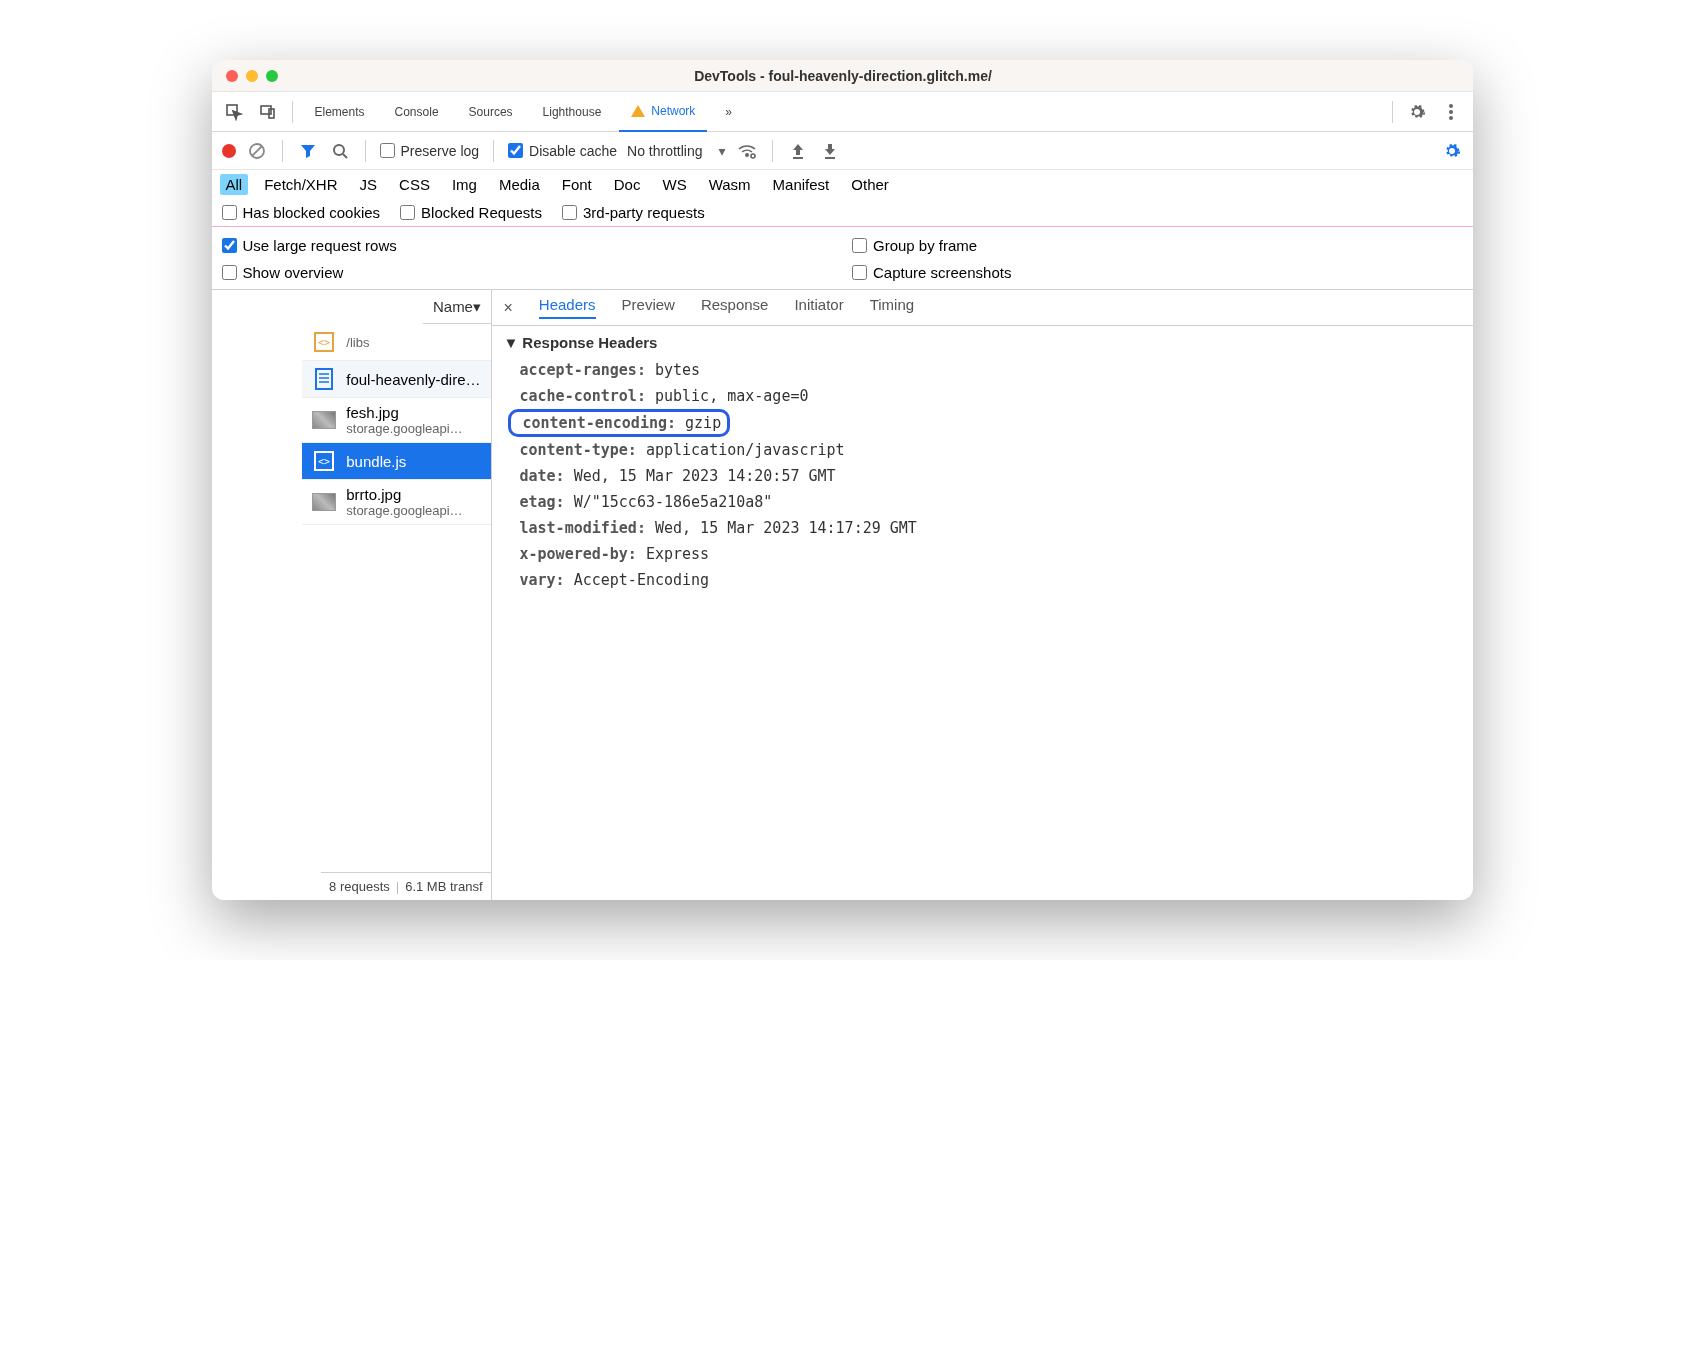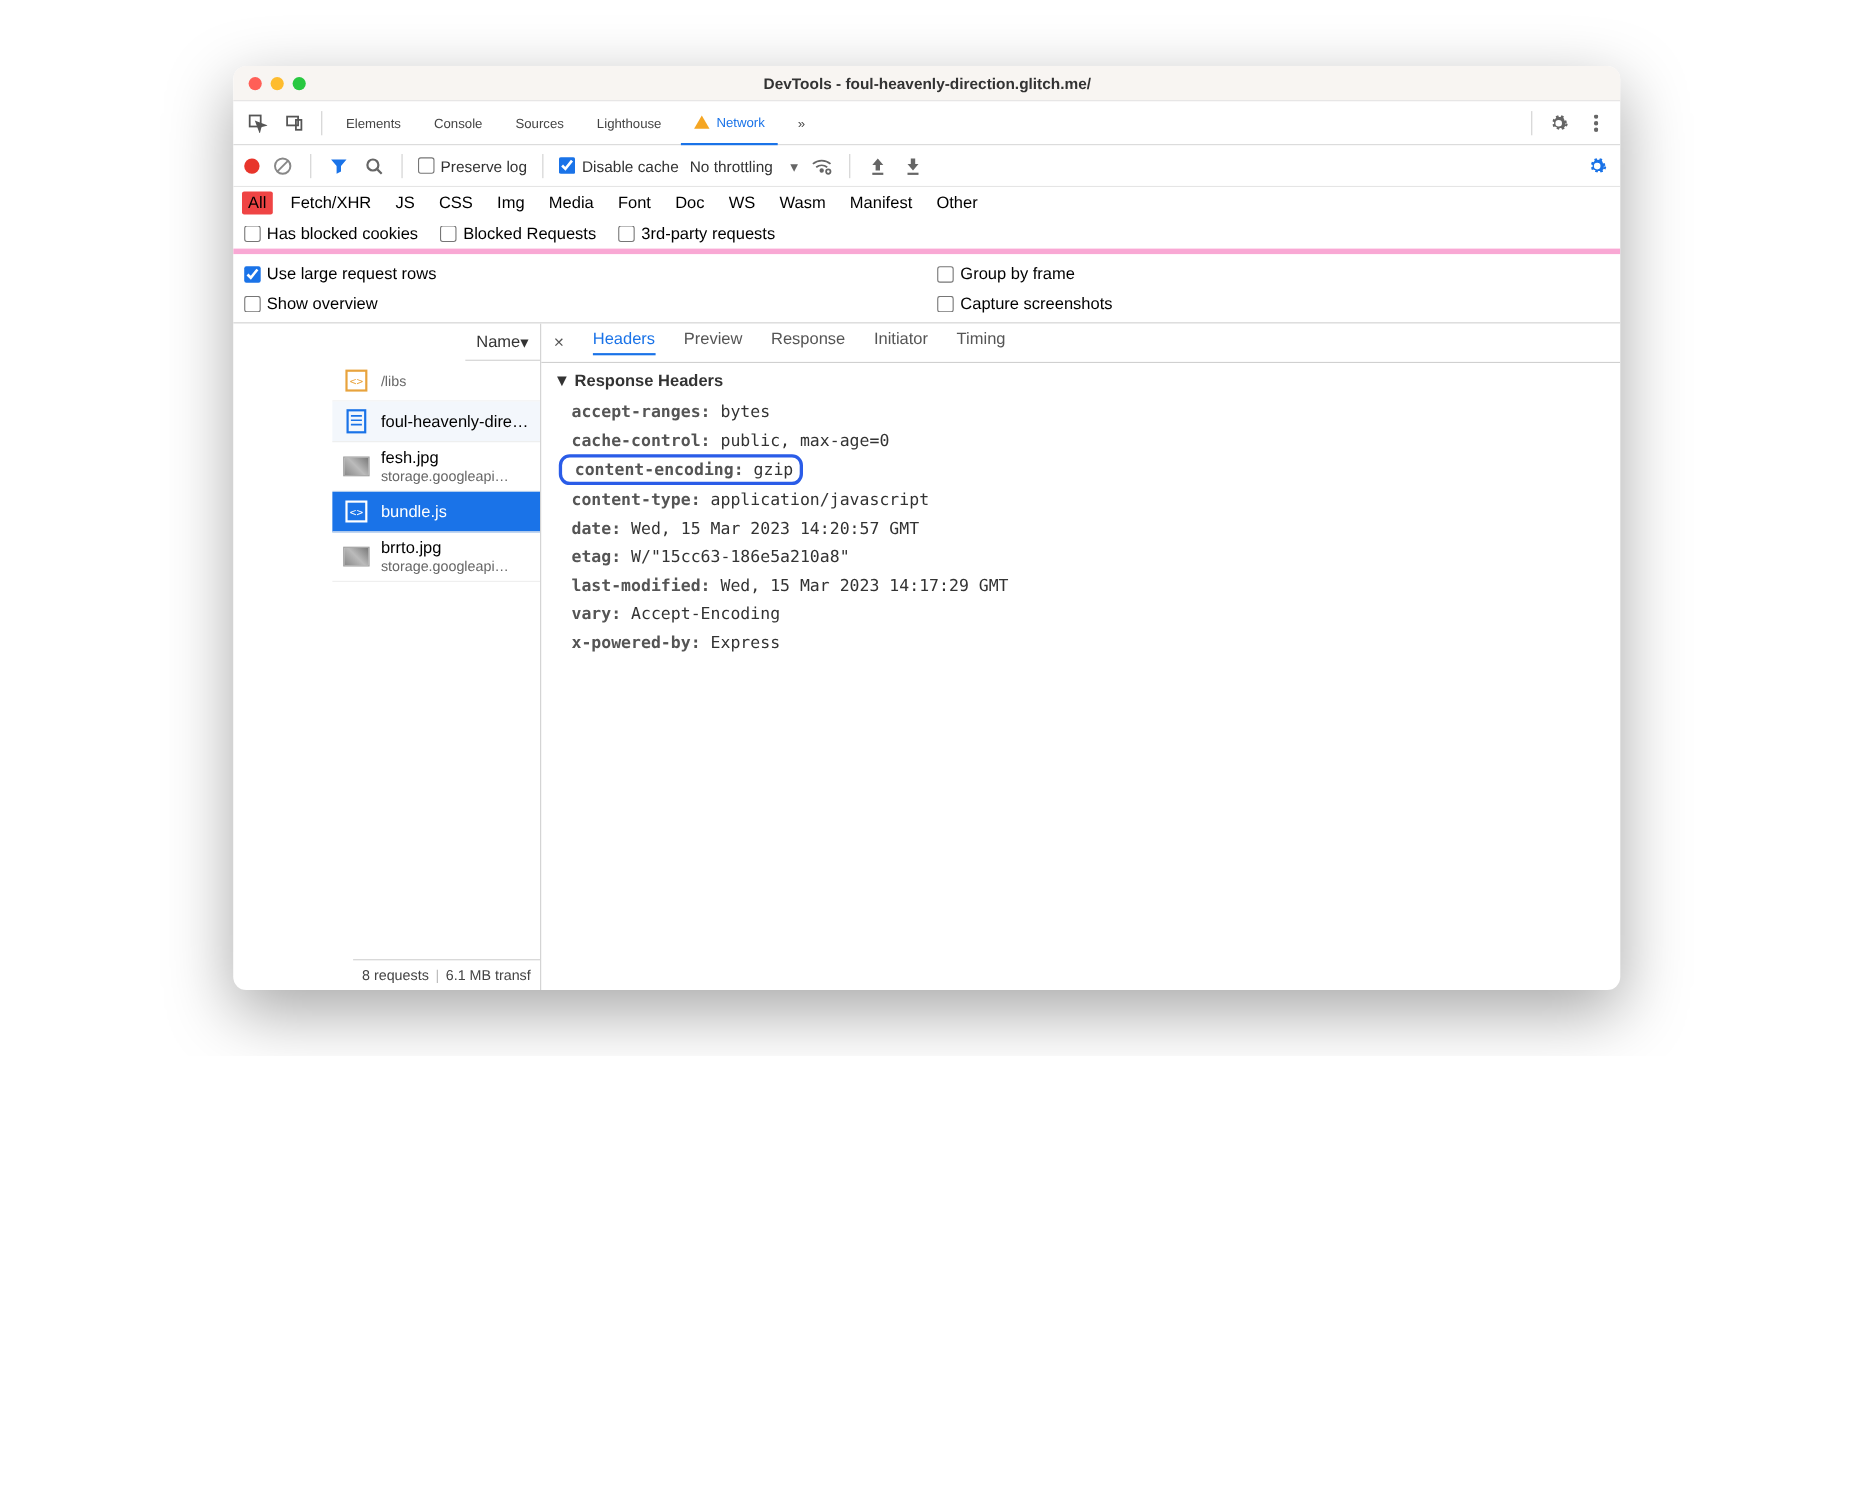--- a/index.html
+++ b/index.html
@@ -24,21 +24,21 @@
 .funnel { color: #1a73e8; }
 .cb { display: flex; align-items: center; gap: 6px; }
 .cb input[type=checkbox] { width: 15px; height: 15px; accent-color: #1a73e8; }
 .throttle { display: flex; align-items: center; gap: 2px; color: #333; }
 
 .filter-row { display: flex; align-items: center; padding: 6px 10px; gap: 18px; border-bottom: 0; }
 .filter-input { width: 260px; height: 26px; border: 1px solid #ccc; padding: 0 8px; font-size: 14px; color: #888; background: #fff; }
 
 .type-row { display: flex; align-items: center; padding: 4px 8px; gap: 10px; font-size: 15px; flex-wrap: wrap; }
 .type-btn { padding: 2px 6px; cursor: pointer; border-radius: 2px; }
-.type-btn.active { background: #ef4444; }
+.type-btn.active { background: #7dd3fc; }
 
 .opts-row { display: flex; align-items: center; padding: 5px 10px; gap: 20px; font-size: 15px; }
 .opts-row.last { border-bottom: 1px solid #d0d0d0; padding-bottom: 8px; }
 .opts-col { flex: 1; display: flex; align-items: center; gap: 8px; }
 
 .main { flex: 1; display: flex; overflow: hidden; }
 .reqlist { width: 280px; border-right: 1px solid #d0d0d0; display: flex; flex-direction: column; overflow: hidden; align-items: flex-end; }
 .reqlist-head { height: 34px; display: flex; align-items: center; justify-content: space-between; padding: 0 10px; font-size: 15px; border-bottom: 1px solid #d0d0d0; color: #333; }
 .reqlist-body { flex: 1; overflow: auto; }
 .req-row { display: flex; align-items: center; padding: 6px 10px; gap: 10px; border-bottom: 1px solid #eee; cursor: pointer; }
@@ -207,21 +207,21 @@
     <label class="cb">
         <input type="checkbox" style="">
         <span>Blocked Requests</span>
       </label>
     <label class="cb">
         <input type="checkbox" style="">
         <span>3rd-party requests</span>
       </label>
   </div>
 
-  <div class="opts-row" style="border-top:5px solid #f9a8d4;padding-top:10px">
+  <div class="opts-row" style="border-top:1px solid #f9a8d4;padding-top:10px">
     <div class="opts-col">
         <label class="cb">
           <input type="checkbox" checked="" style="">
           <span>Use large request rows</span>
         </label>
       </div>
     <div class="opts-col">
         <label class="cb">
           <input type="checkbox" style="">
           <span>Group by frame</span>
@@ -329,20 +329,20 @@
           <span>Response Headers</span>
         </div>
         <div id="headers">
             <div class="hdr-line"><span class="hdr-key">accept-ranges:</span> bytes</div>
             <div class="hdr-line"><span class="hdr-key">cache-control:</span> public, max-age=0</div>
             <div><div class="hdr-line hl"><span class="hdr-key">content-encoding:</span> gzip</div></div>
             <div class="hdr-line"><span class="hdr-key">content-type:</span> application/javascript</div>
             <div class="hdr-line"><span class="hdr-key">date:</span> Wed, 15 Mar 2023 14:20:57 GMT</div>
             <div class="hdr-line"><span class="hdr-key">etag:</span> W/"15cc63-186e5a210a8"</div>
             <div class="hdr-line"><span class="hdr-key">last-modified:</span> Wed, 15 Mar 2023 14:17:29 GMT</div>
+            <div class="hdr-line"><span class="hdr-key">x-powered-by:</span> Express</div>
             <div class="hdr-line"><span class="hdr-key">vary:</span> Accept-Encoding</div>
-            <div class="hdr-line"><span class="hdr-key">x-powered-by:</span> Express</div>
           </div>
       </div>
     </div>
   </div>
 
 </div>
 
 </body></html>

